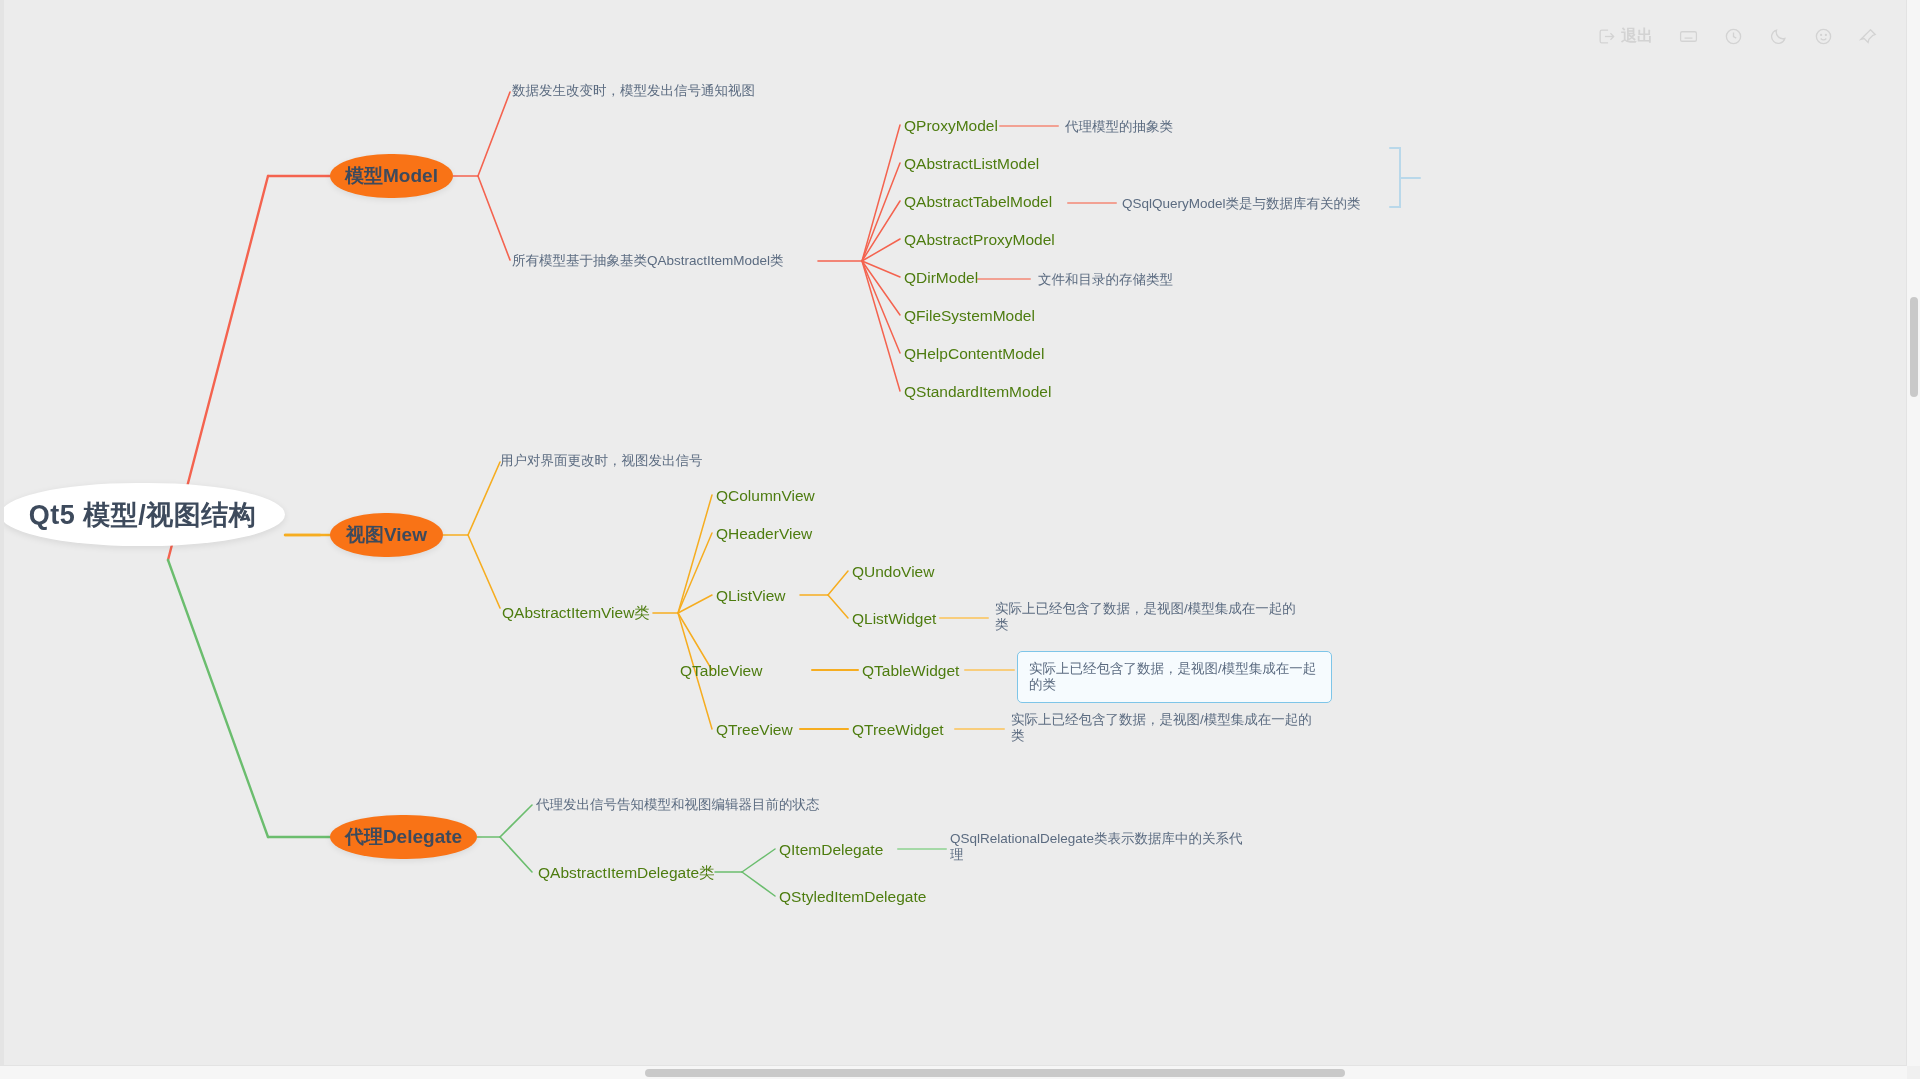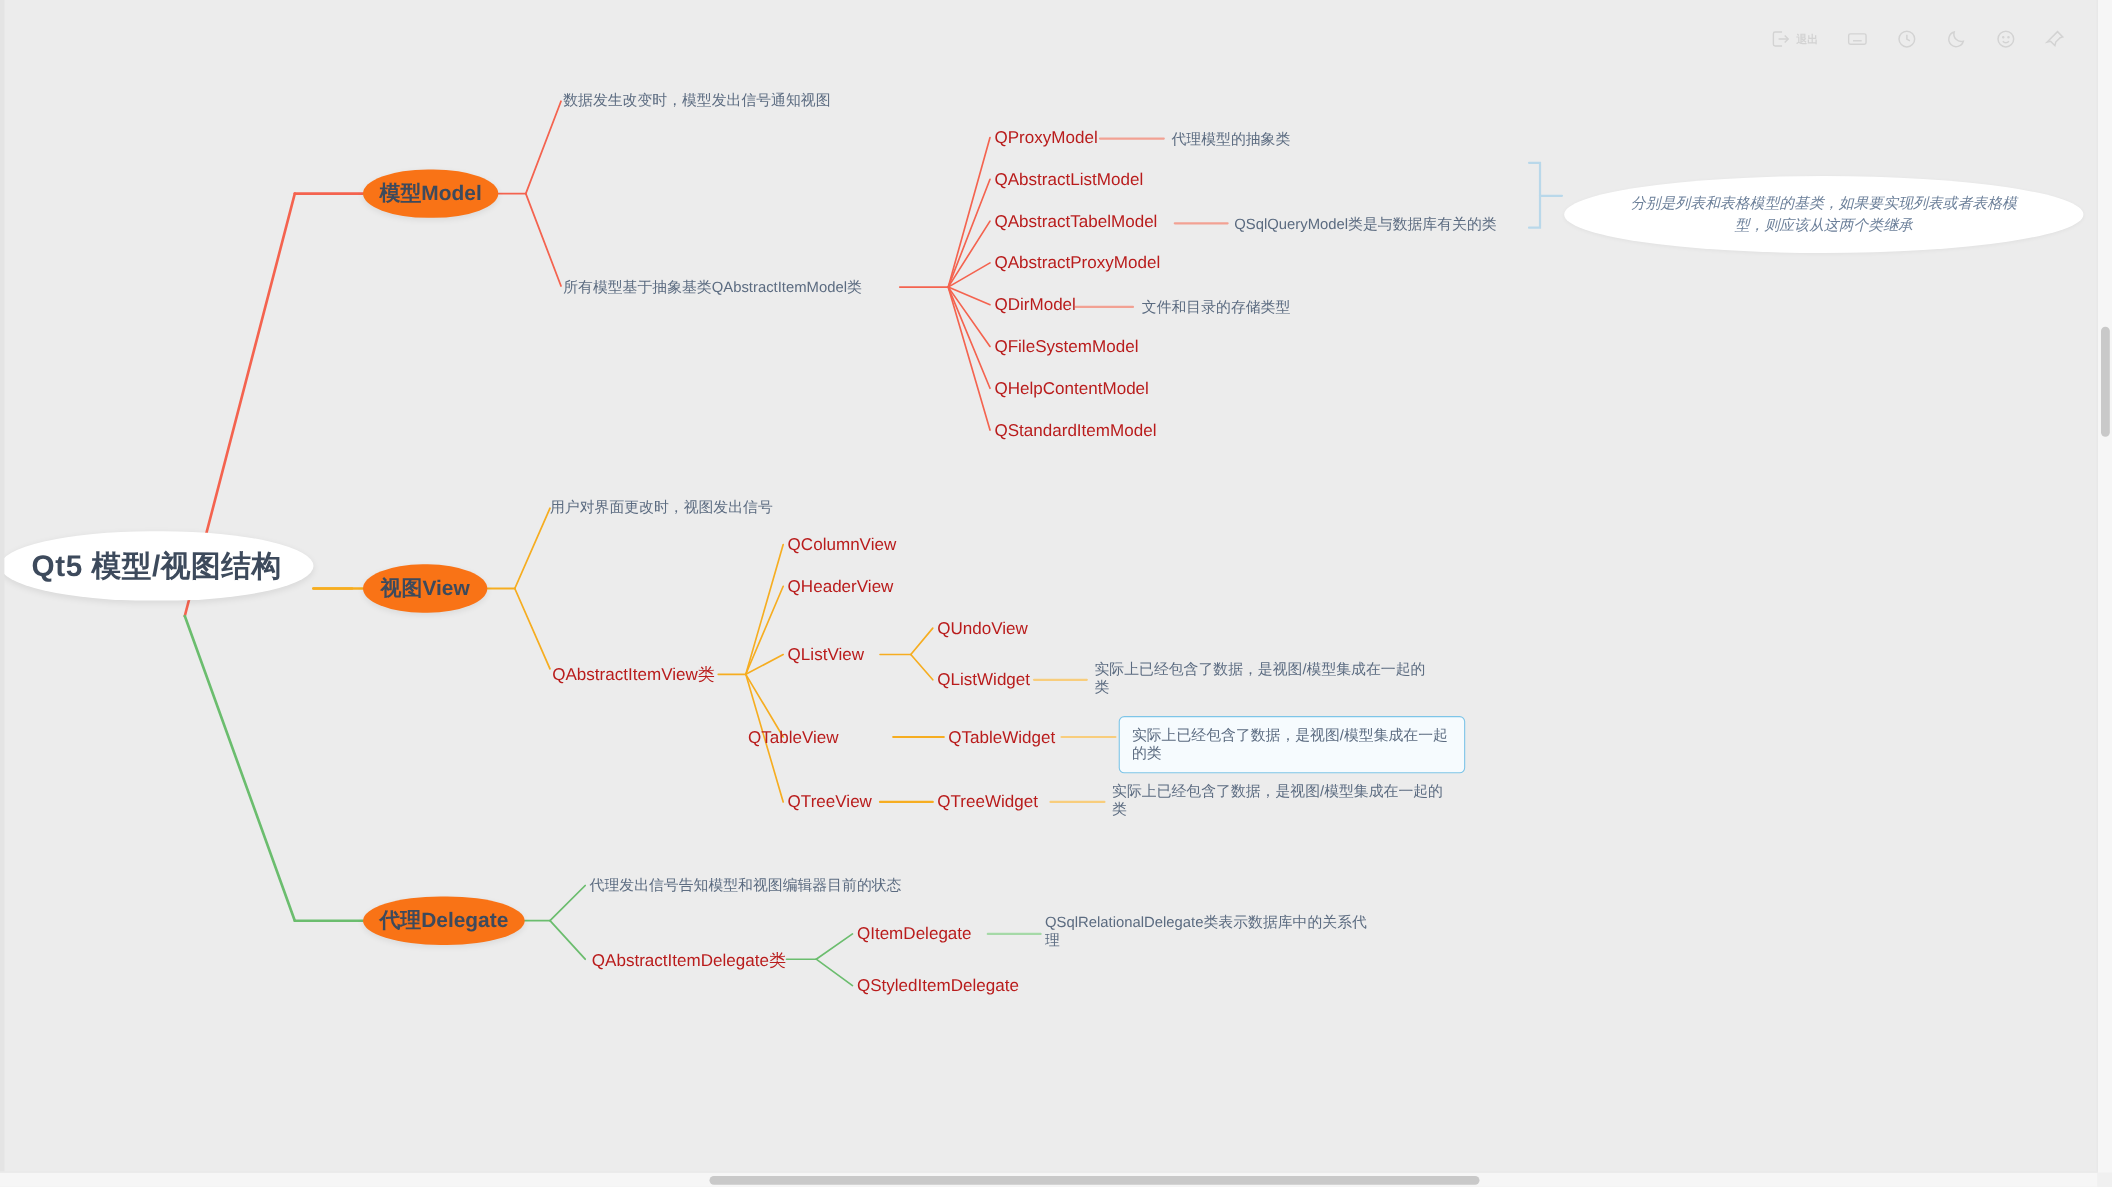--- a/index.html
+++ b/index.html
@@ -7,41 +7,41 @@
     width:1920px;height:1079px;
     background:#ececec;
     font-family:"Liberation Sans","DejaVu Sans",sans-serif;
     overflow:hidden;position:relative;
   }
   #canvas{position:absolute;left:0;top:0;width:1920px;height:1079px;}
   svg.links{position:absolute;left:0;top:0;width:1920px;height:1079px;pointer-events:none;}
 
   
   .toolbar{position:absolute;top:26px;right:42px;display:flex;align-items:center;gap:26px;z-index:40;}
-  .tb-item{display:flex;align-items:center;gap:5px;color:#cfcfcf;font-size:10px;opacity:.85;font-weight:bold;}
+  .tb-item{display:flex;align-items:center;gap:5px;color:#cfcfcf;font-size:16px;opacity:.85;font-weight:bold;}
   .tb-ic{width:19px;height:19px;display:block;}
   .tb-ic svg{width:19px;height:19px;display:block;}
 
   
   .node{position:absolute;white-space:nowrap;}
 
   .root{
     background:#fff;border-radius:48%/50%;
     box-shadow:0 2px 7px rgba(0,0,0,.09);
     color:#3d4a5c;font-weight:bold;font-size:27px;
     display:flex;align-items:center;justify-content:center;
     letter-spacing:.5px;
   }
   .branch{
     background:#f97316;border-radius:48%/50%;
     box-shadow:0 2px 6px rgba(0,0,0,.08);
     color:#3d4a5c;font-weight:bold;font-size:19px;
     display:flex;align-items:center;justify-content:center;
   }
-  .leaf{color:#b91c1c;font-size:15.5px;font-weight:400;}
+  .leaf{color:#4d7c0f;font-size:15.5px;font-weight:400;}
   .note{color:#5b6b80;font-size:13.5px;font-weight:400;line-height:1.22;white-space:normal;}
 
   .bubble{
     background:#fff;border-radius:50%;
     color:#6b7f99;font-style:italic;font-size:13.5px;line-height:1.45;
     display:flex;align-items:center;justify-content:center;text-align:center;
     box-shadow:0 1px 4px rgba(0,0,0,.05);white-space:normal;
   }
   .selbox{
     border:1.6px solid #7ec5e8;border-radius:5px;background:#f6fbfe;
@@ -203,23 +203,20 @@
 
   <div class="node leaf" style="left:904px;top:231px;">QAbstractProxyModel</div>
 
   <div class="node leaf" style="left:904px;top:269px;">QDirModel</div>
   <div class="node note" style="left:1038px;top:272px;text-align:center;">文件和目录的存储类型</div>
 
   <div class="node leaf" style="left:904px;top:307px;">QFileSystemModel</div>
   <div class="node leaf" style="left:904px;top:345px;">QHelpContentModel</div>
   <div class="node leaf" style="left:904px;top:383px;">QStandardItemModel</div>
 
-  <div class="node bubble" style="left:1422px;top:160px;width:372px;height:70px;padding:0 50px;">
-    <span>分别是列表和表格模型的基类，如果要实现列表或者表格模型，则应该从这两个类继承</span>
-  </div>
 
   <div class="node branch" style="left:330px;top:513px;width:113px;height:44px;align-items:center;">
     <span>视图View</span>
   </div>
   <div class="node note" style="left:500px;top:453px;">用户对界面更改时，视图发出信号</div>
   <div class="node leaf" style="left:502px;top:603px;">QAbstractItemView类</div>
 
   <div class="node leaf" style="left:716px;top:487px;">QColumnView</div>
   <div class="node leaf" style="left:716px;top:525px;">QHeaderView</div>
   <div class="node leaf" style="left:716px;top:587px;">QListView</div>

